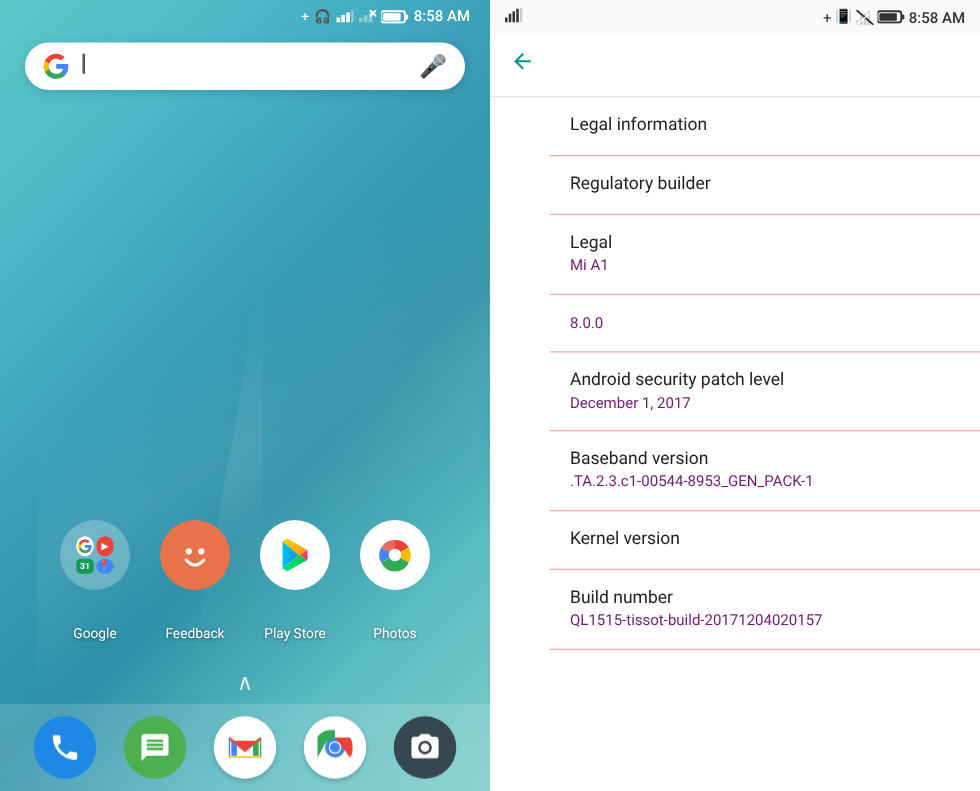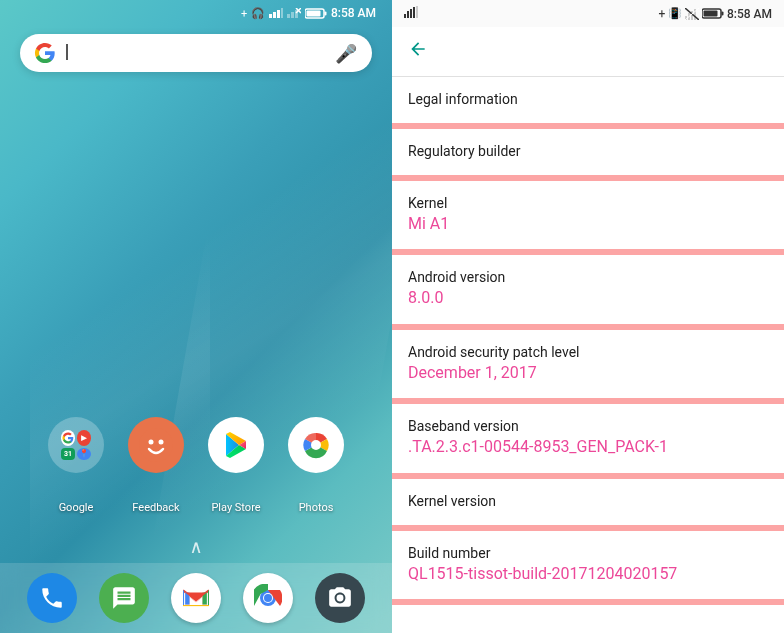--- a/index.html
+++ b/index.html
@@ -275,34 +275,35 @@
 
     
     .settings-list {
       flex: 1;
       overflow-y: auto;
       background: white;
     }
 
     .settings-item {
       padding: 14px 16px;
-      border-bottom: 6px solid #fca5a5;
+      border-bottom: 1px solid #fca5a5;
       cursor: pointer;
+      margin-left: 48px;
     }
 
     .settings-item-title {
       font-size: 14px;
       color: #212121;
       font-weight: 400;
       margin-bottom: 2px;
     }
 
     .settings-item-subtitle {
-      font-size: 16px;
-      color: #ec4899;
+      font-size: 12px;
+      color: #701a75;
       line-height: 1.4;
     }
   </style>
 </head>
 <body>
 
 <div class="left-panel">
 
   <div class="status-bar-left">
     <span class="status-icon">+ </span>
@@ -543,26 +544,25 @@
 
     <div class="settings-item">
       <div class="settings-item-title">Legal information</div>
     </div>
 
     <div class="settings-item">
       <div class="settings-item-title">Regulatory builder</div>
     </div>
 
     <div class="settings-item">
-      <div class="settings-item-title">Kernel</div>
+      <div class="settings-item-title">Legal</div>
       <div class="settings-item-subtitle">Mi A1</div>
     </div>
 
     <div class="settings-item">
-      <div class="settings-item-title">Android version</div>
       <div class="settings-item-subtitle">8.0.0</div>
     </div>
 
     <div class="settings-item">
       <div class="settings-item-title">Android security patch level</div>
       <div class="settings-item-subtitle">December 1, 2017</div>
     </div>
 
     <div class="settings-item">
       <div class="settings-item-title">Baseband version</div>

